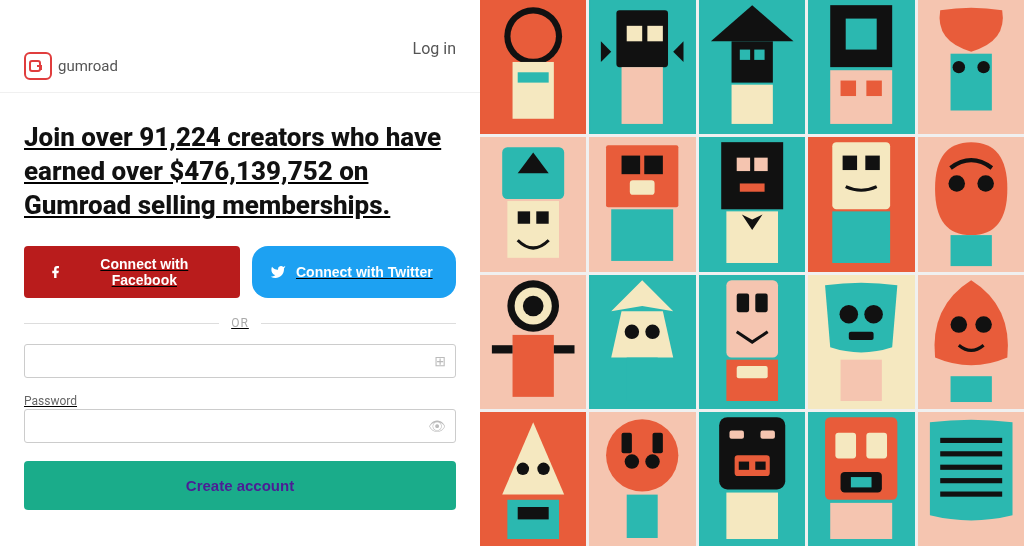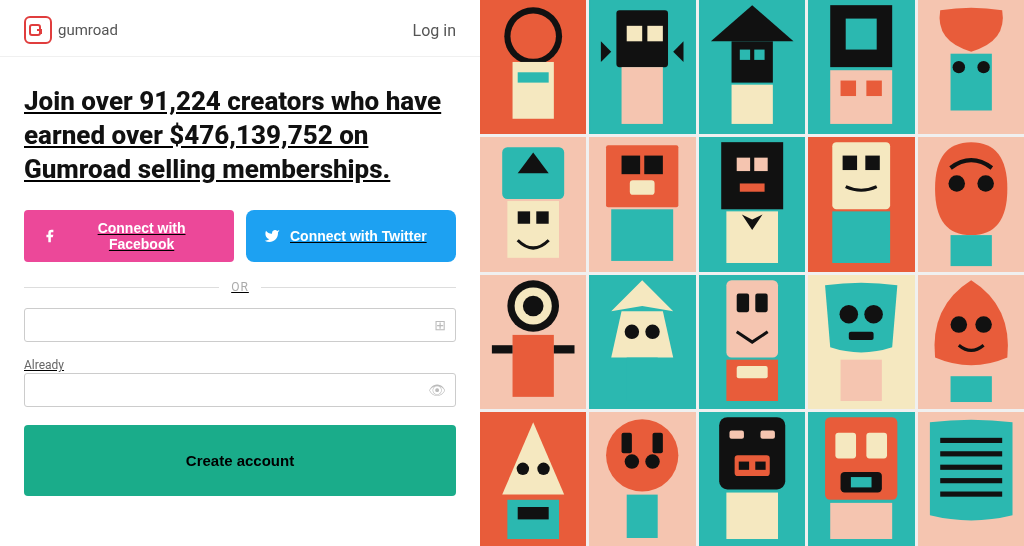--- a/index.html
+++ b/index.html
@@ -29,20 +29,21 @@
       display: flex;
       align-items: center;
       justify-content: space-between;
       padding: 16px 24px 12px 24px;
       border-bottom: 1px solid #f0f0f0;
     }
     .logo {
       display: flex;
       align-items: center;
       gap: 6px;
+      margin-top: 36px;
     }
     .logo-icon {
       width: 28px;
       height: 28px;
       border: 2px solid #e03d3d;
       border-radius: 6px;
       display: flex;
       align-items: center;
       justify-content: center;
     }
@@ -80,38 +81,38 @@
     
     .social-buttons {
       display: flex;
       gap: 12px;
       margin-bottom: 18px;
     }
     .btn-facebook {
       display: flex;
       align-items: center;
       gap: 10px;
-      background: #ec4899;
+      background: #b91c1c;
       color: #fff;
       border: none;
       border-radius: 4px;
-      padding: 10px 18px;
+      padding: 10px 24px;
       font-size: 14px;
       font-weight: 600;
       cursor: pointer;
       flex: 1;
     }
     .btn-twitter {
       display: flex;
       align-items: center;
       gap: 10px;
       background: #1da1f2;
       color: #fff;
       border: none;
-      border-radius: 8px;
+      border-radius: 16px;
       padding: 10px 18px;
       font-size: 14px;
       font-weight: 600;
       cursor: pointer;
       flex: 1;
     }
 
     .social-icon {
       width: 16px;
       height: 16px;
@@ -171,24 +172,24 @@
       position: absolute;
       right: 10px;
       bottom: 9px;
       color: #bbb;
       font-size: 14px;
     }
 
     .btn-create {
       width: 100%;
       background: #1aac8a;
-      color: #000000;
+      color: #4c1d95;
       border: none;
       border-radius: 4px;
-      padding: 27px;
+      padding: 16px;
       font-size: 15px;
       font-weight: 600;
       cursor: pointer;
       margin-top: 6px;
     }
 
     
     .right-panel {
       flex: 1;
       height: 546px;
@@ -277,21 +278,21 @@
     </div>
 
     
     <div class="form-group">
       <input type="email" class="form-input" style="">
       <span class="input-icon">⊞</span>
     </div>
 
     
     <div class="form-group">
-      <label class="form-label">Already</label>
+      <label class="form-label">Password</label>
       <input type="password" class="form-input" style="">
       <span class="input-icon">👁</span>
     </div>
 
     
     <button class="btn-create">Create account</button>
   </div>
 </div>
 
 <div class="right-panel">

